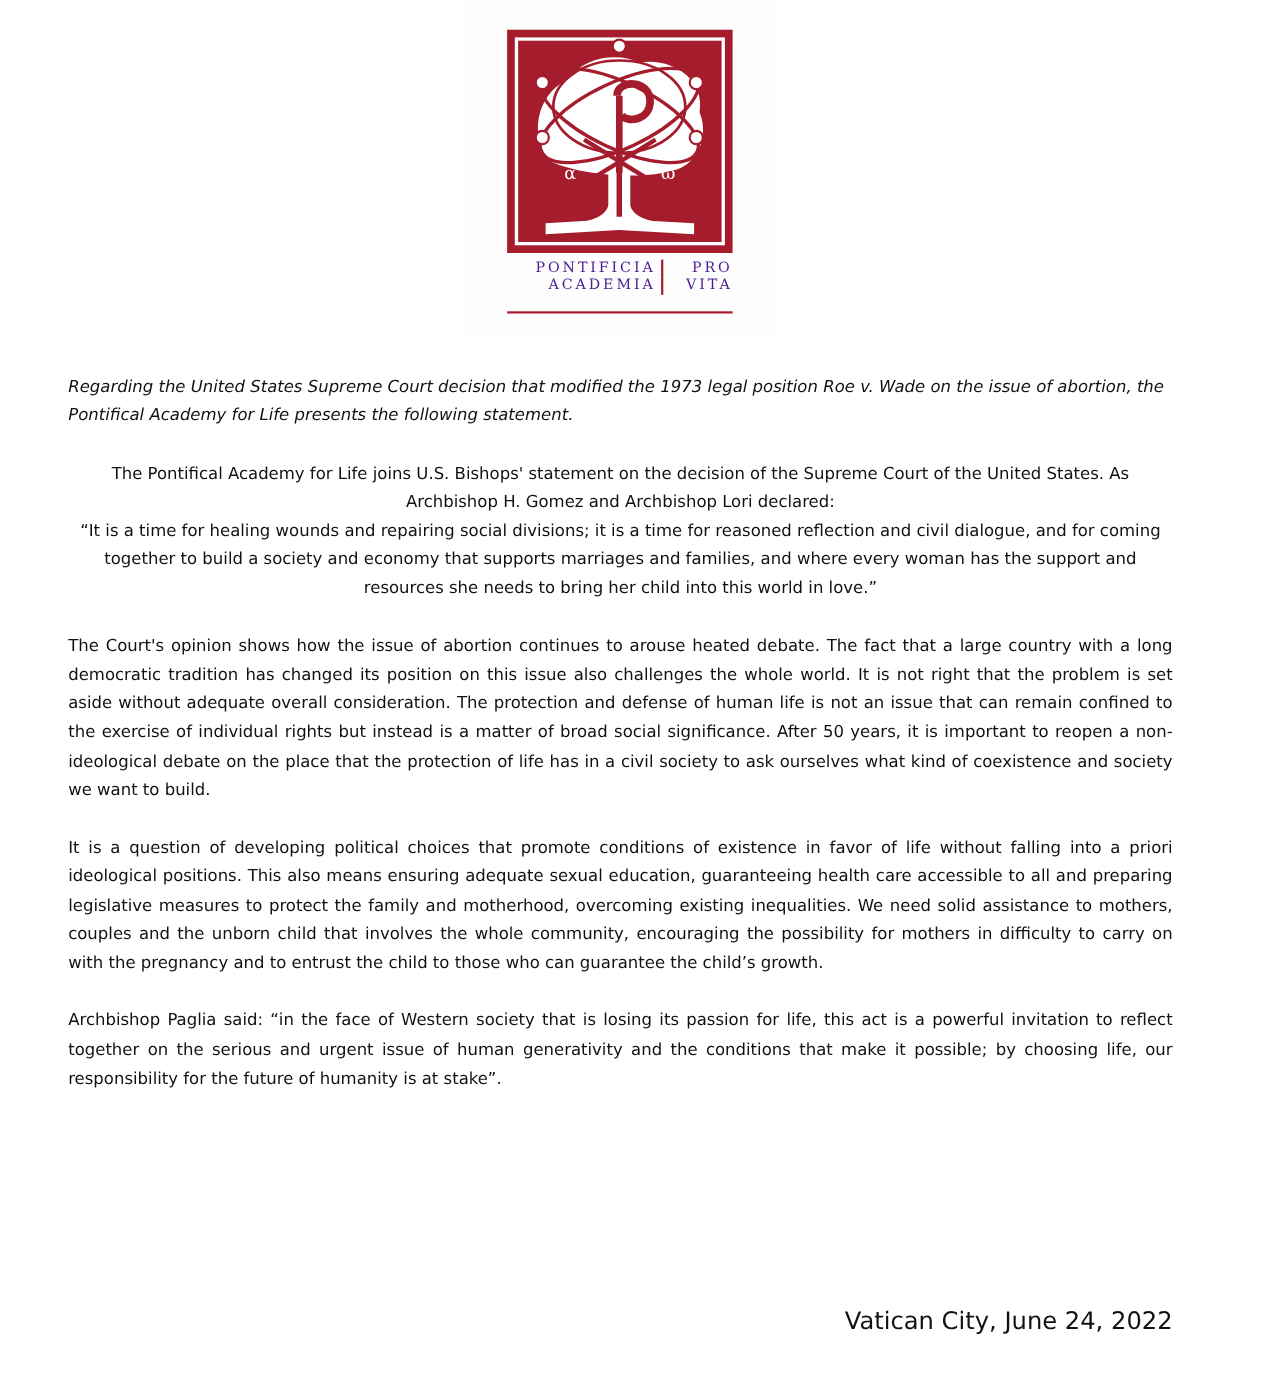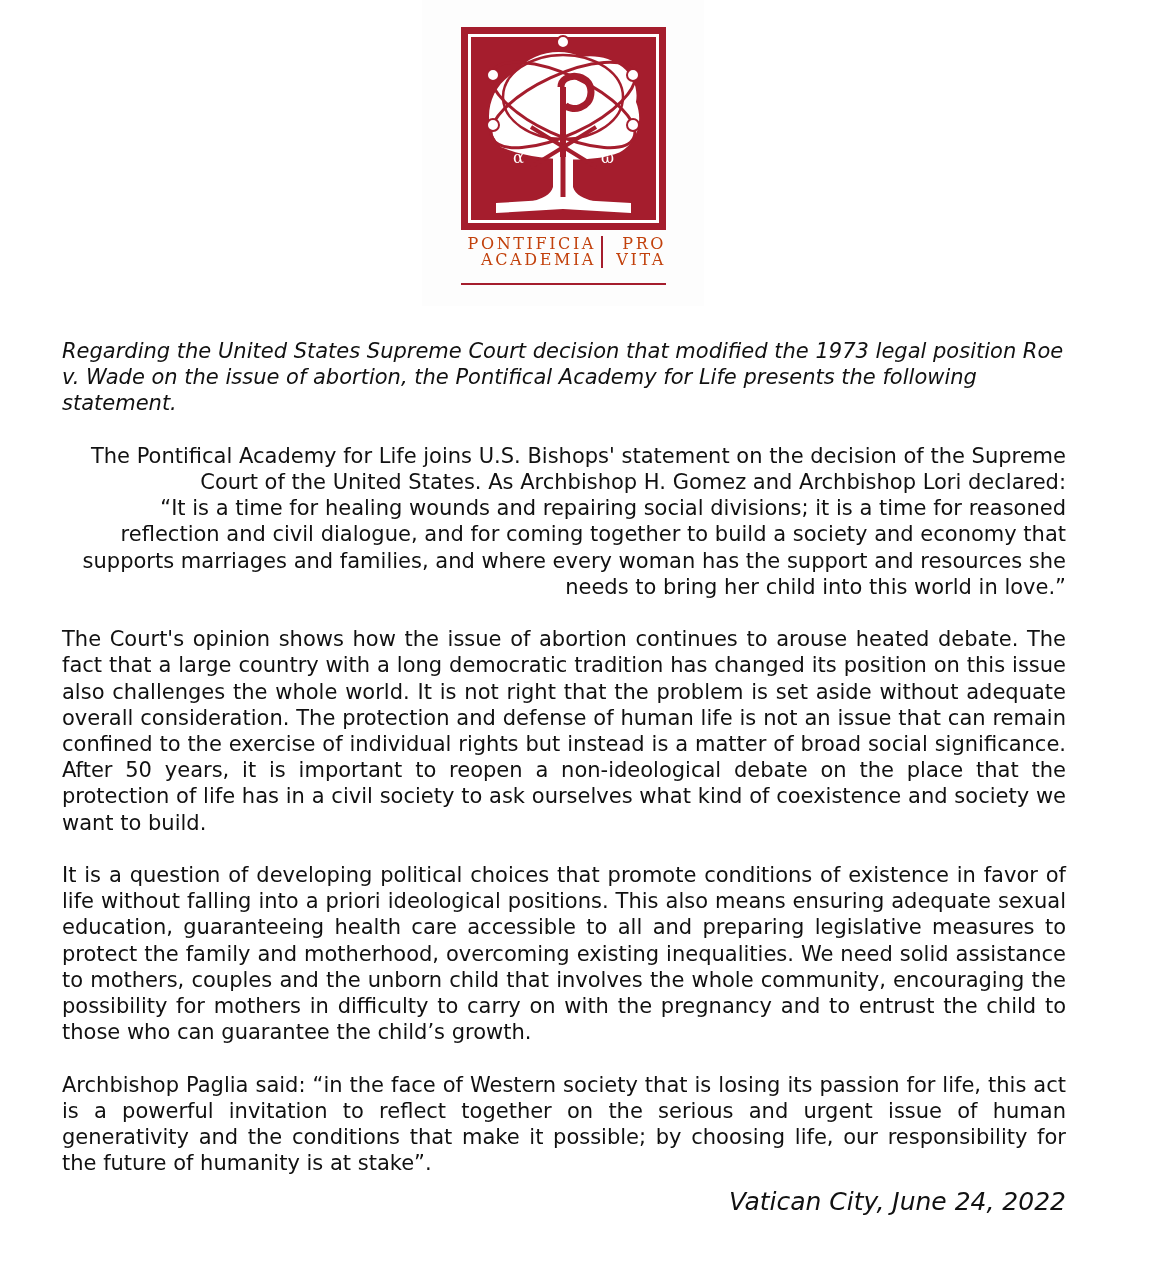--- a/index.html
+++ b/index.html
@@ -3,31 +3,31 @@
 <meta charset="utf-8">
 <style>
   html, body { margin:0; padding:0; background:#ffffff; }
   body { width:1150px; height:1273px; position:relative; overflow:hidden;
          font-family:"DejaVu Sans", "Liberation Sans", sans-serif; color:#111111; }
   .logo-wrap { position:absolute; left:422px; top:0; width:282px; height:306px; background:#fdfdfd; }
   .logo-box { position:absolute; left:461px; top:27px; width:205px; height:203px; background:#a51d2d; }
   .logo-inner { position:absolute; left:7px; top:7px; right:7px; bottom:7px; border:3px solid #ffffff; box-sizing:border-box; }
   .logo-svg { position:absolute; left:0; top:0; width:205px; height:203px; }
   .logo-text { position:absolute; left:461px; top:236px; width:205px; font-family:"DejaVu Serif","Liberation Serif",serif;
-               color:#c2410c; font-size:16px; letter-spacing:2.6px; line-height:16px; }
+               color:#4c1d95; font-size:13px; letter-spacing:2.6px; line-height:16px; }
   .logo-text .row { display:flex; justify-content:space-between; }
   .logo-text .l { width:135px; text-align:right; }
   .logo-text .sep { width:2px; background:#a51d2d; margin:0 5px; }
   .logo-text .r { flex:1; text-align:right; }
   .logo-rule { position:absolute; left:461px; top:283px; width:205px; height:2px; background:#a51d2d; }
-  .doc { position:absolute; left:62px; top:338px; width:1004px; font-size:21px; line-height:26.2px; }
+  .doc { position:absolute; left:62px; top:338px; width:1004px; font-size:15px; line-height:26.2px; }
   .doc p { margin:0 0 26.2px 0; text-align:justify; }
   .doc p.intro { font-style:italic; text-align:left; }
-  .doc p.nojust { text-align:right; }
-  .sign { position:absolute; right:84px; top:1189px; font-size:25px; line-height:26px;font-style:italic; }
+  .doc p.nojust { text-align:center; }
+  .sign { position:absolute; right:84px; top:1189px; font-size:22px; line-height:26px; }
 </style>
 </head>
 <body>
 
 <div class="logo-wrap"></div>
 
 <div class="logo-box">
   <div class="logo-inner"></div>
   <svg class="logo-svg" viewBox="0 0 205 203">
 

